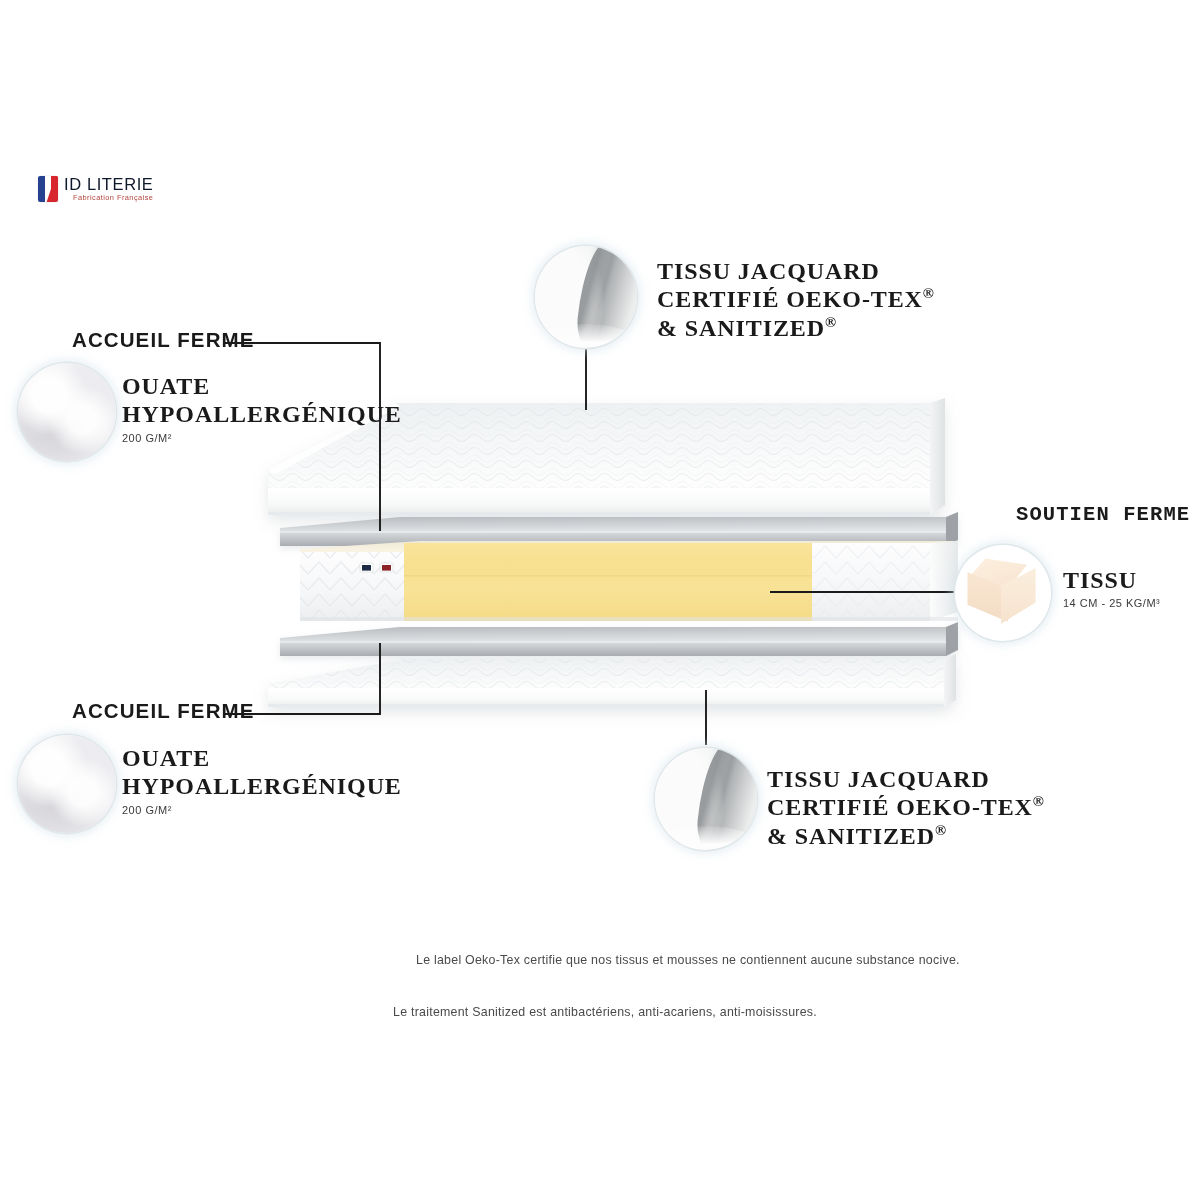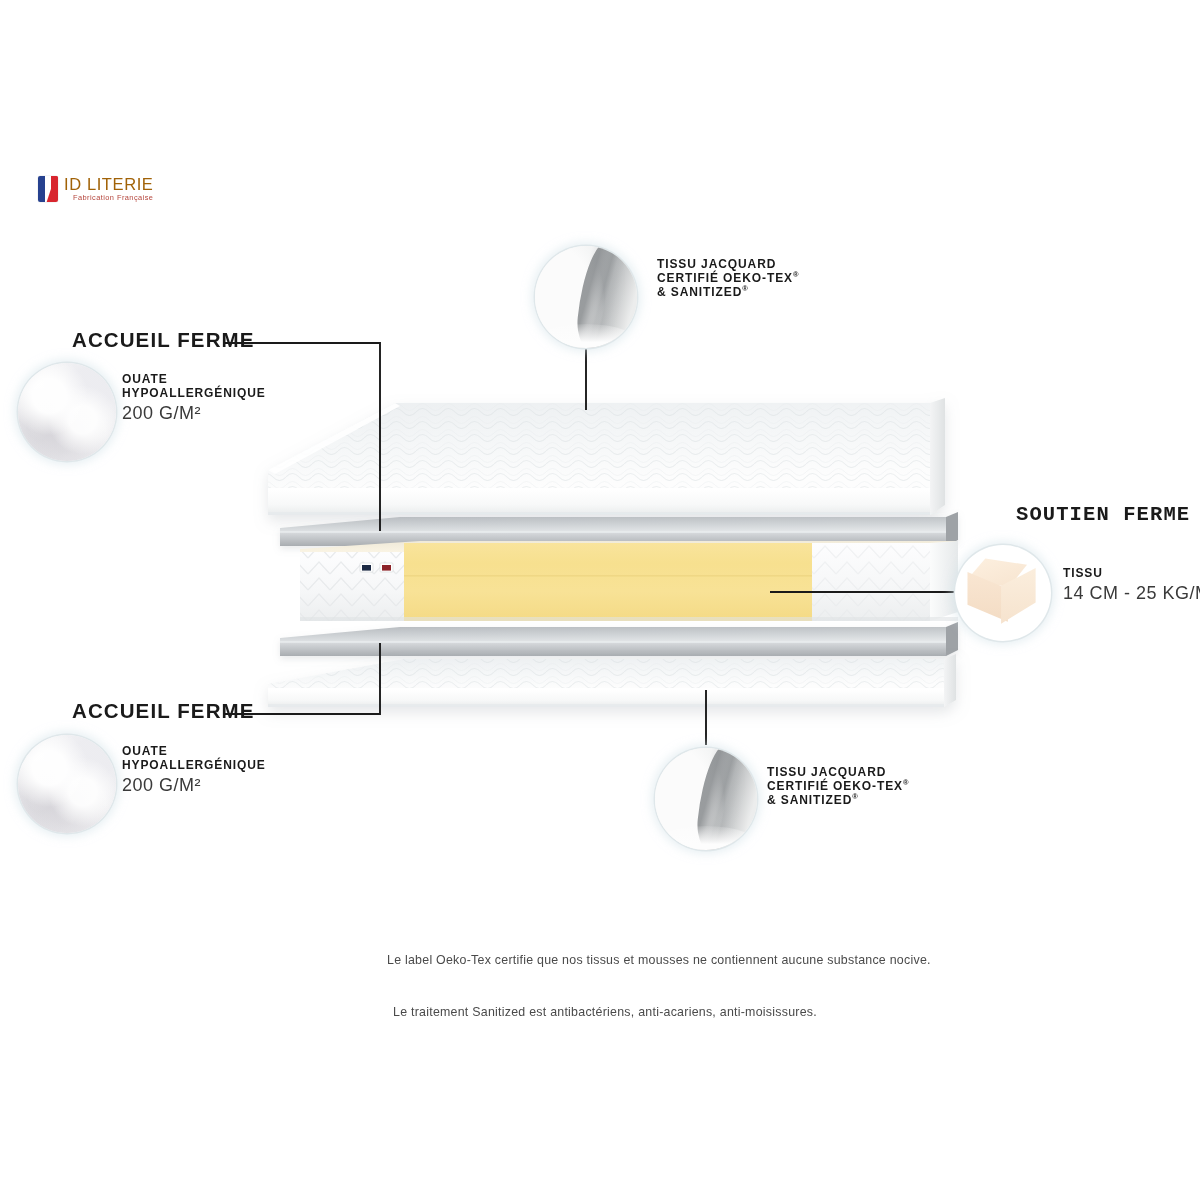--- a/index.html
+++ b/index.html
@@ -45,21 +45,21 @@
   #brand .flag .b3 { position:absolute; left:66.6%;top:0; width:33.4%; height:100%; background:#d8262f; }
   #brand .flag .swoosh {
     position:absolute; right:-6px; top:-2px; width:18px; height:30px;
     background:#d8262f;
     clip-path: polygon(55% 0, 100% 0, 45% 100%, 0 100%);
   }
   #brand .bwrap { display:flex; flex-direction:column; justify-content:center; }
   #brand .bname {
     font-size: 16.5px;
     letter-spacing: 0.6px;
-    color: #a16207;
+    color: #0f172a;
     font-weight: 400;
     line-height: 1.05;
     white-space: nowrap;
   }
   #brand .btag {
     font-size: 7.4px;
     letter-spacing: 0.45px;
     color: #b4443b;
     line-height: 1.1;
     margin-top: 1px;
@@ -82,29 +82,30 @@
     margin-left: 44px;
   }
   .swatch {
     position: absolute;
     border-radius: 50%;
     box-shadow: 0 0 0 1.4px #dfe7ea, 0 0 10px 4px rgba(214,228,233,0.55);
     overflow: hidden;
     background: #fbfbfb;
   }
   .lbl-title {
-    font-size: 12px;
+    font-size: 24px;
     font-weight: bold;
     letter-spacing: 0.9px;
     color: #1a1a1a;
     line-height: 1.18;
     white-space: nowrap;
+    font-family: Liberation Serif, serif;
   }
   .lbl-sub {
-    font-size: 18px;
+    font-size: 11px;
     letter-spacing: 0.5px;
     color: #3a3a3a;
     line-height: 1.3;
     margin-top: 2px;
     white-space: nowrap;
   }
   .sup { font-size: 0.62em; vertical-align: super; }
 
   
   .sw-ouate {
@@ -386,21 +387,21 @@
     <div class="lbl-title">
       <span>CERTIFIÉ OEKO-TEX</span><span class="sup">®</span>
     </div>
     <div class="lbl-title">
       <span>&amp; SANITIZED</span><span class="sup">®</span>
     </div>
   </div>
 
   <div id="legend">
 
-    <div class="legend-row" style="left:387px; top:28px;">
+    <div class="legend-row" style="left:416px; top:28px;">
       <span class="legend-text">Le label Oeko-Tex certifie que nos tissus et mousses ne contiennent aucune substance nocive.</span>
     </div>
 
     <div class="legend-row" style="left:393px; top:80px;">
       <span class="legend-text">Le traitement Sanitized est antibactériens, anti-acariens, anti-moisissures.</span>
     </div>
   </div>
 
 </div>
 

